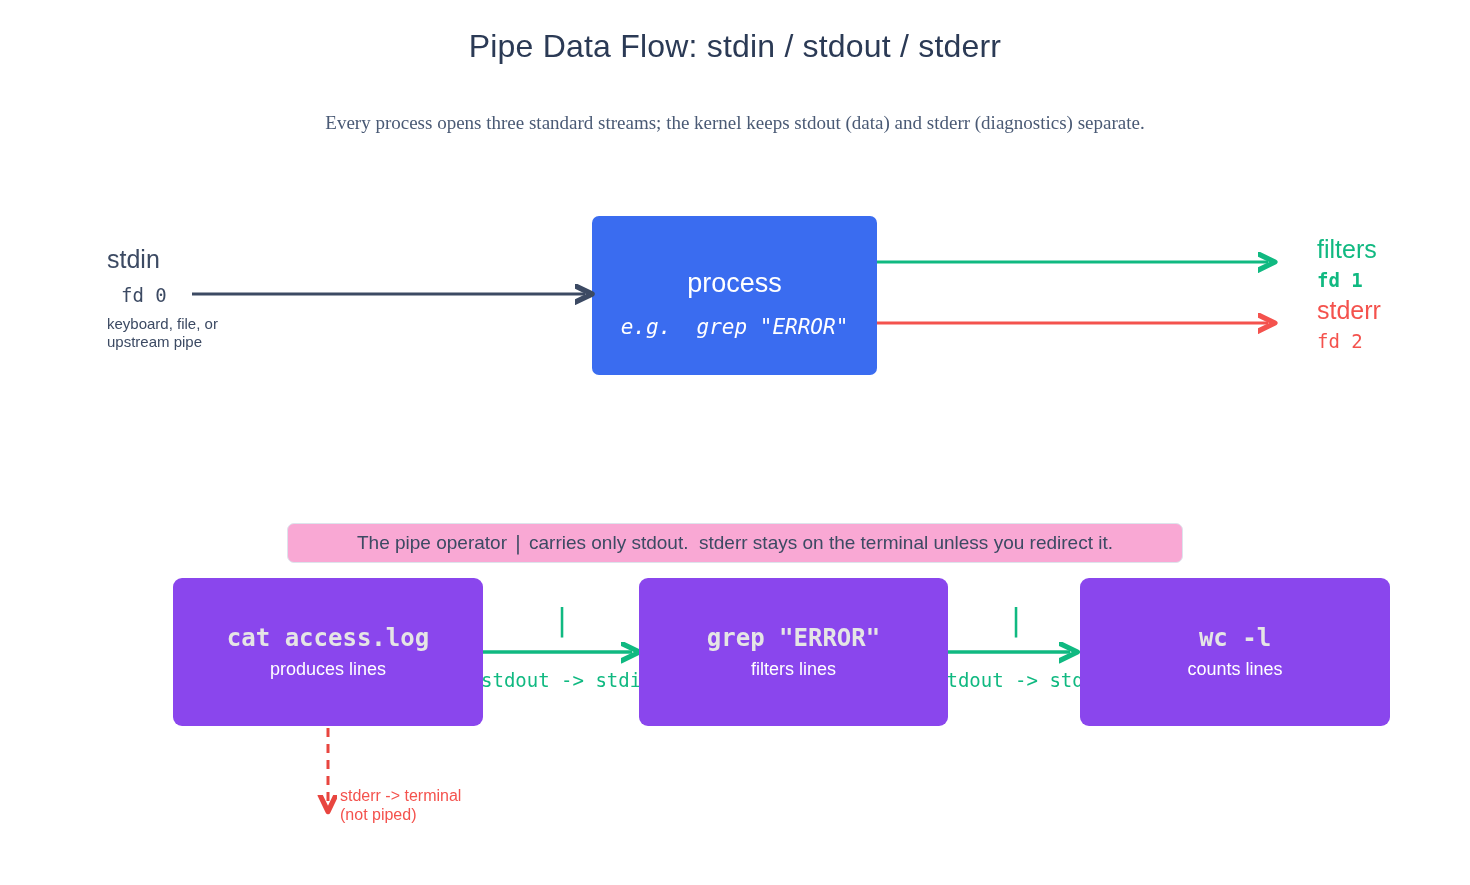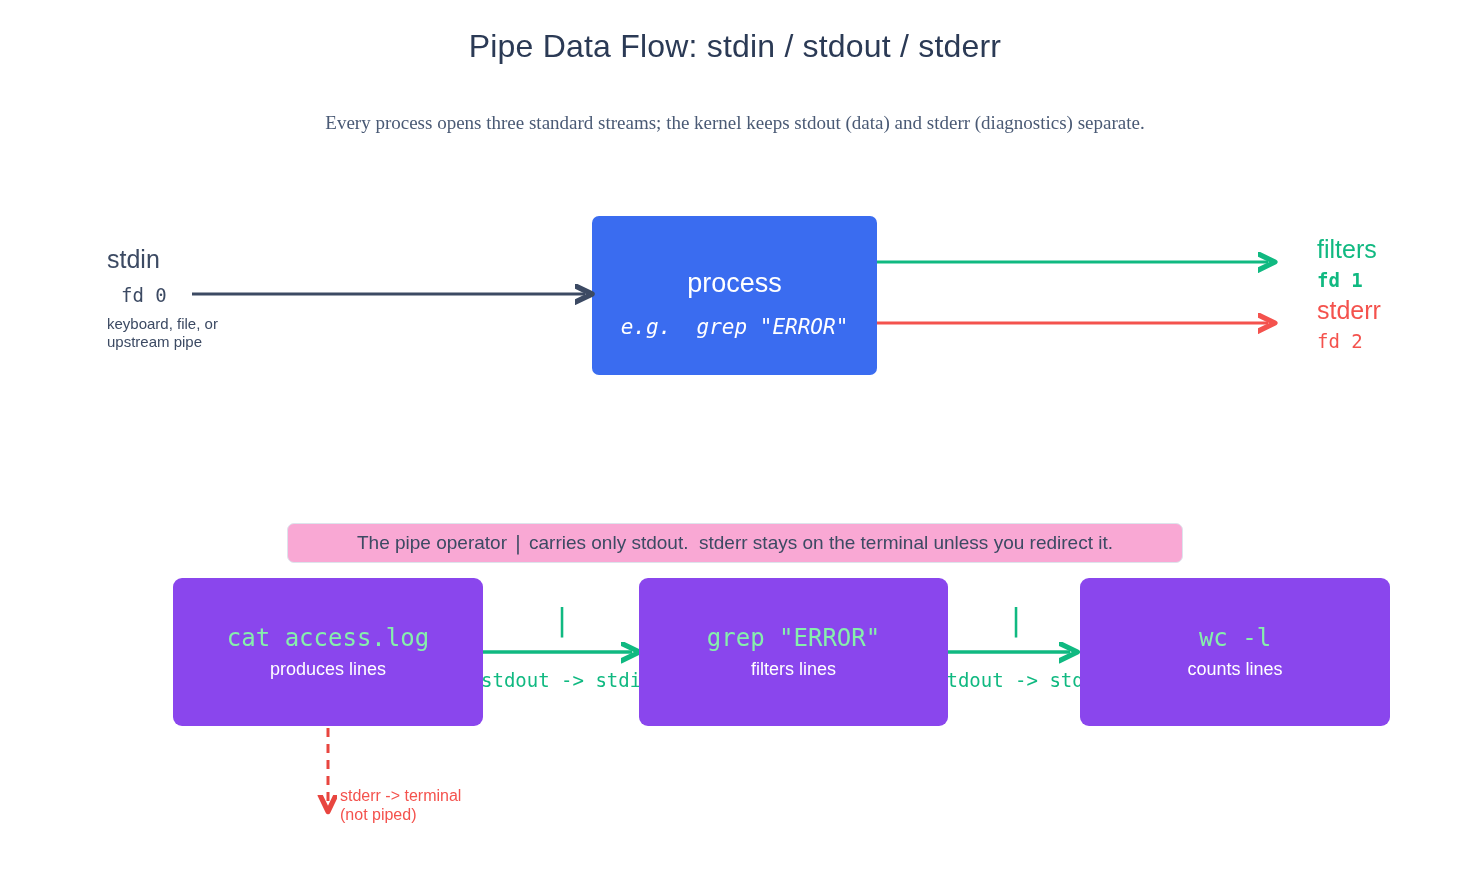--- a/index.html
+++ b/index.html
@@ -140,23 +140,23 @@
     background: #8a46ed;
     border-radius: 9px;
     display: flex;
     flex-direction: column;
     align-items: center;
     justify-content: center;
     z-index: 3;
   }
   .cmd-title {
     font-family: "DejaVu Sans Mono", monospace;
-    font-weight: normal;
+    font-weight: bold;
     font-size: 24px;
-    color: #86efac;
+    color: #e5e5e5;
     white-space: pre;
     line-height: 1;
     margin-bottom: 10px;
   }
   .cmd-sub {
     font-size: 18px;
     color: #ffffff;
     line-height: 1;
   }
   #cmd-0 { left: 173px; width: 310px; }

